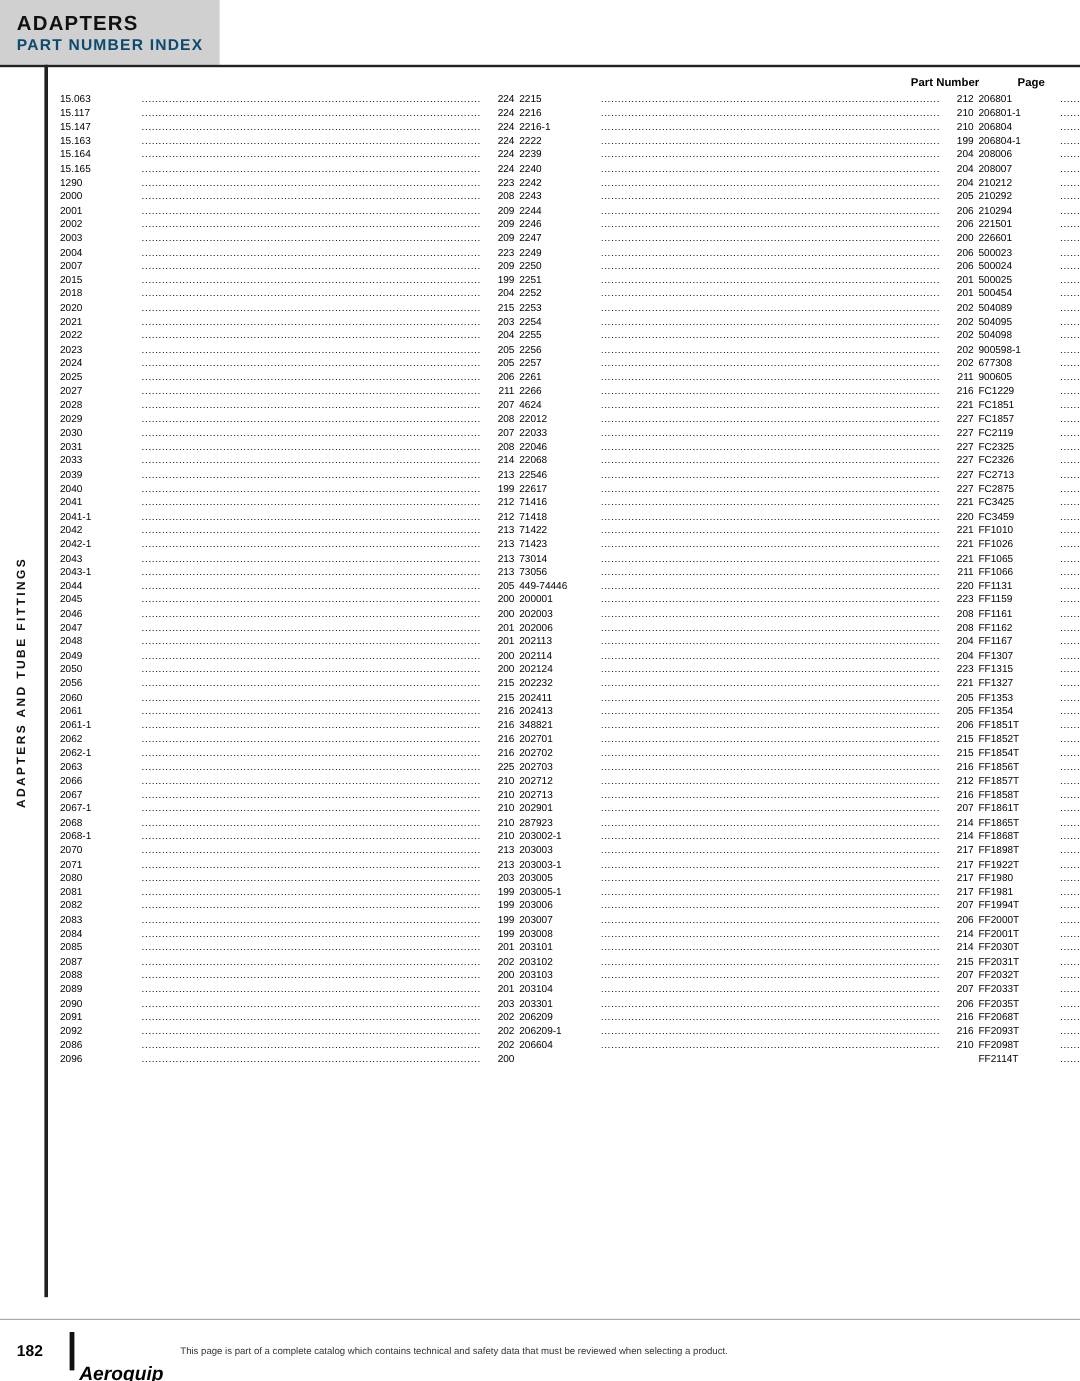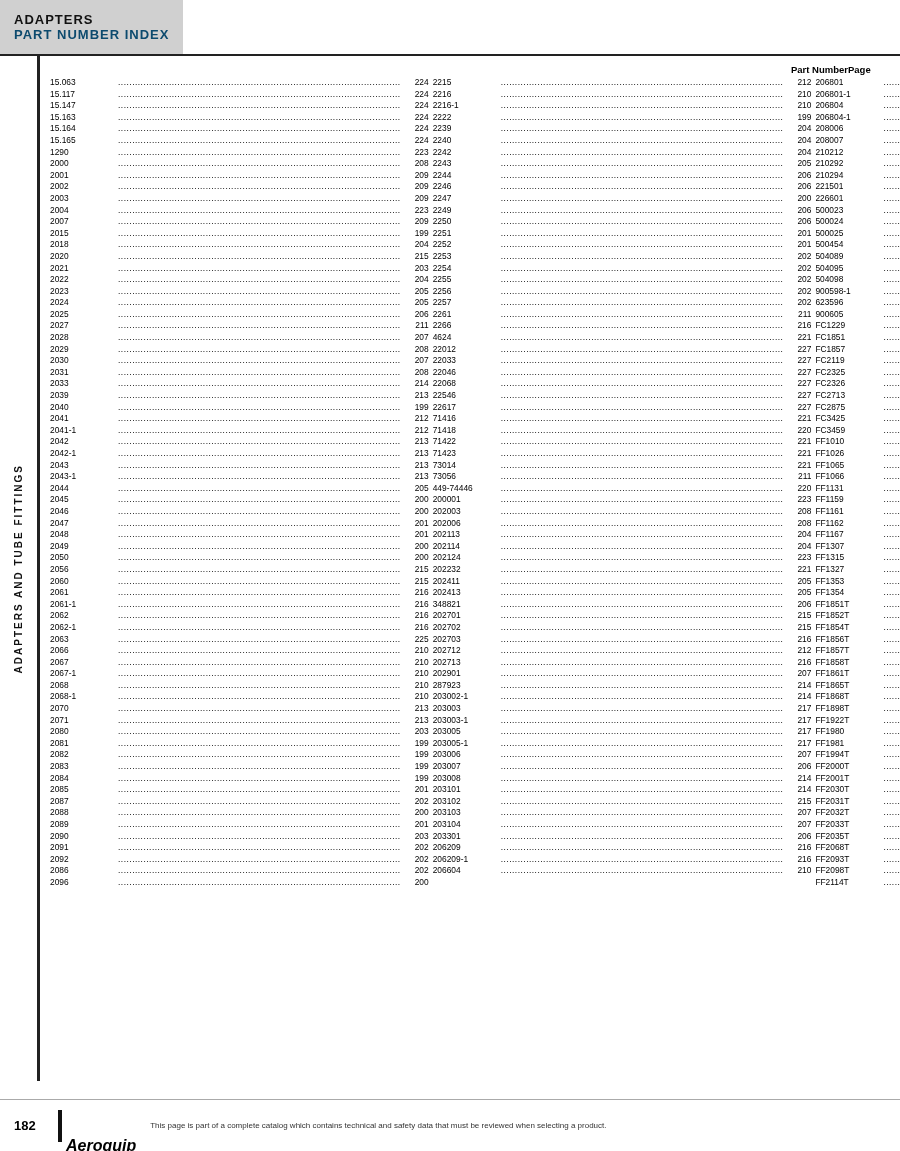--- a/index.html
+++ b/index.html
@@ -21,21 +21,21 @@
       background: #fff;
     }
     .header-title-block {
       background: #d0d0d0;
       padding: 6px 14px;
       display: flex;
       flex-direction: column;
       justify-content: center;
     }
     .header-title-line1 {
-      font-size: 13px;
+      font-size: 17px;
       font-weight: bold;
       letter-spacing: 1px;
       color: #111;
     }
     .header-title-line2 {
       font-size: 13px;
       font-weight: bold;
       letter-spacing: 1px;
       color: #0c4a6e;
     }
@@ -82,21 +82,21 @@
       padding-right: 2px;
     }
     .col-header {
       display: flex;
       gap: 0;
     }
     .col-header-item {
       font-weight: bold;
       font-size: 9.5px;
     }
-    .col-header-pn { width: 110px; text-align: right; padding-left: 21px; }
+    .col-header-pn { width: 110px; text-align: left; padding-left: 21px; }
     .col-header-pg { width: 40px; }
 
     
     .index-body {
       display: flex;
       gap: 0;
     }
     .index-col {
       flex: 1;
       padding-right: 4px;
@@ -952,21 +952,21 @@
         </div>
         <div class="index-row">
           <span class="pn">504098</span>
           <span class="dots">....................................................................................................</span>
         </div>
         <div class="index-row">
           <span class="pn">900598-1</span>
           <span class="dots">....................................................................................................</span>
         </div>
         <div class="index-row">
-          <span class="pn">623596</span>
+          <span class="pn">677308</span>
           <span class="dots">....................................................................................................</span>
         </div>
         <div class="index-row">
           <span class="pn">900605</span>
           <span class="dots">....................................................................................................</span>
         </div>
         <div class="index-row">
           <span class="pn">FC1229</span>
           <span class="dots">....................................................................................................</span>
         </div>

